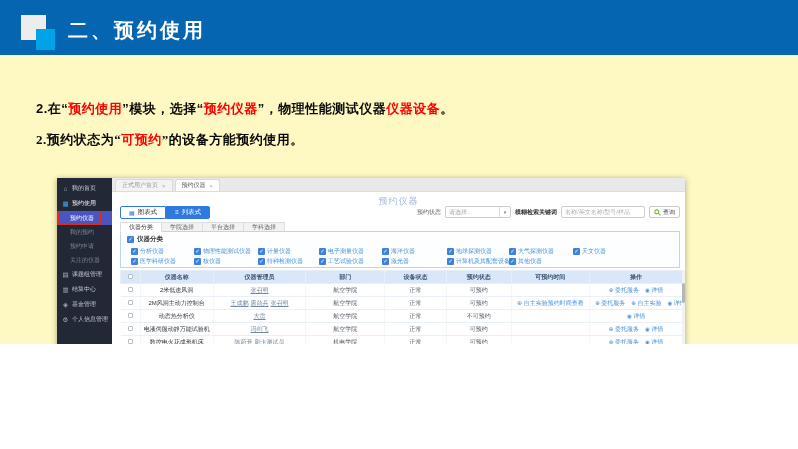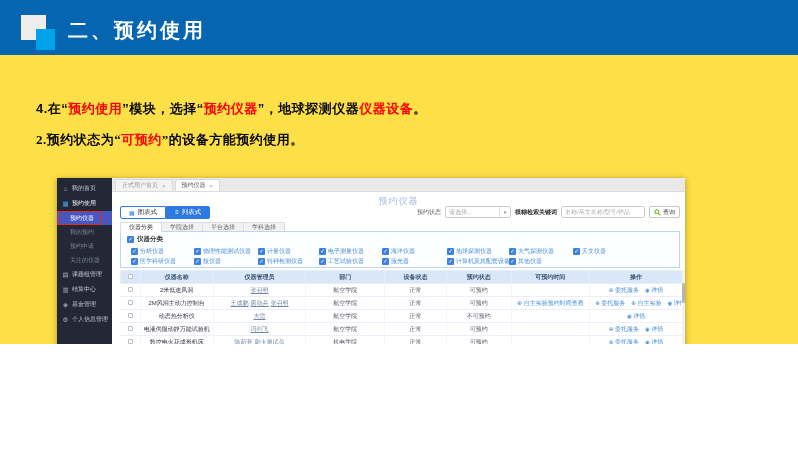--- a/index.html
+++ b/index.html
@@ -1,18 +1,18 @@
 <!DOCTYPE html>
 <html><head>
 <meta charset="utf-8">
 <style>
   * { box-sizing: border-box; margin: 0; padding: 0; }
   html,body { width:798px; height:449px; overflow:hidden; background:#fff;
     font-family:"Liberation Sans","DejaVu Sans",sans-serif; }
-  .slide { position:relative; width:798px; height:344px; background:#fde047; overflow:hidden; }
+  .slide { position:relative; width:798px; height:344px; background:#fef9c3; overflow:hidden; }
 
   
   .top-bar { position:absolute; left:0; top:0; width:100%; height:55px; background:#0565b1; }
   .logo-white { position:absolute; left:21px; top:15px; width:25px; height:25px; background:#ededed; }
   .logo-cyan  { position:absolute; left:36px; top:29px; width:19px; height:21px; background:#00a3e8; }
   .top-title { position:absolute; left:68px; top:17px; font-size:20px; font-weight:bold;
     color:#fff; letter-spacing:3px; }
   .section-title { position:absolute; left:47px; top:66px; font-size:15px; font-weight:bold; color:#0a0a0a; }
   .rich-line { position:absolute; left:36px; font-size:13px; font-weight:bold; color:#0a0a0a; letter-spacing:.5px; }
   .rich-line .red { color:#fe0000; }
@@ -100,21 +100,21 @@
 </style>
 </head>
 <body>
 
 <div class="slide">
   <div class="top-bar">
     <div class="logo-white"></div>
     <div class="logo-cyan"></div>
     <div class="top-title">二、预约使用</div>
   </div>
-  <div id="line1" class="rich-line"><span>4.在“</span><span class="red">预约使用</span><span>”模块，选择“</span><span class="red">预约仪器</span><span>”，地球探测仪器</span><span class="red">仪器设备</span><span>。</span></div>
+  <div id="line1" class="rich-line"><span>2.在“</span><span class="red">预约使用</span><span>”模块，选择“</span><span class="red">预约仪器</span><span>”，物理性能测试仪器</span><span class="red">仪器设备</span><span>。</span></div>
   <div id="line2" class="rich-line"><span>2.预约状态为“</span><span class="red">可预约</span><span>”的设备方能预约使用。</span></div>
 
   <div class="shot">
     <div class="sidebar">
         <div class="side-item top">
           <span class="sicon">⌂</span>
           <span>我的首页</span>
         </div>
         <div class="side-item top grp-active">
           <span class="sicon">▦</span>

